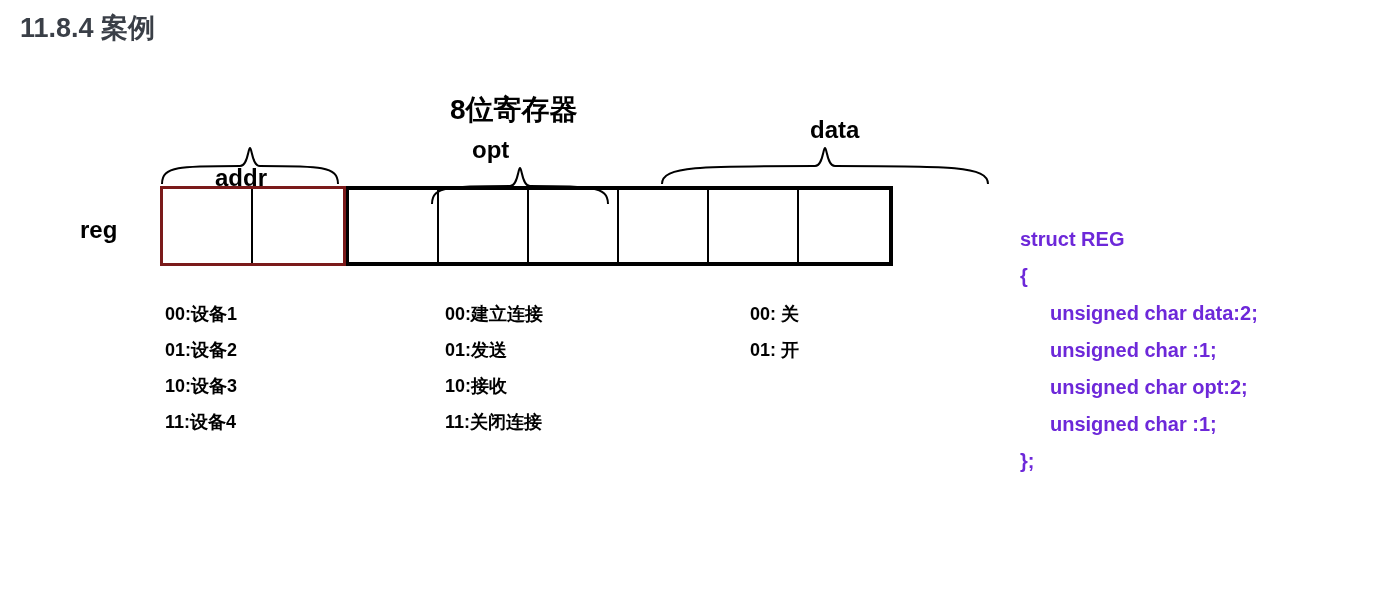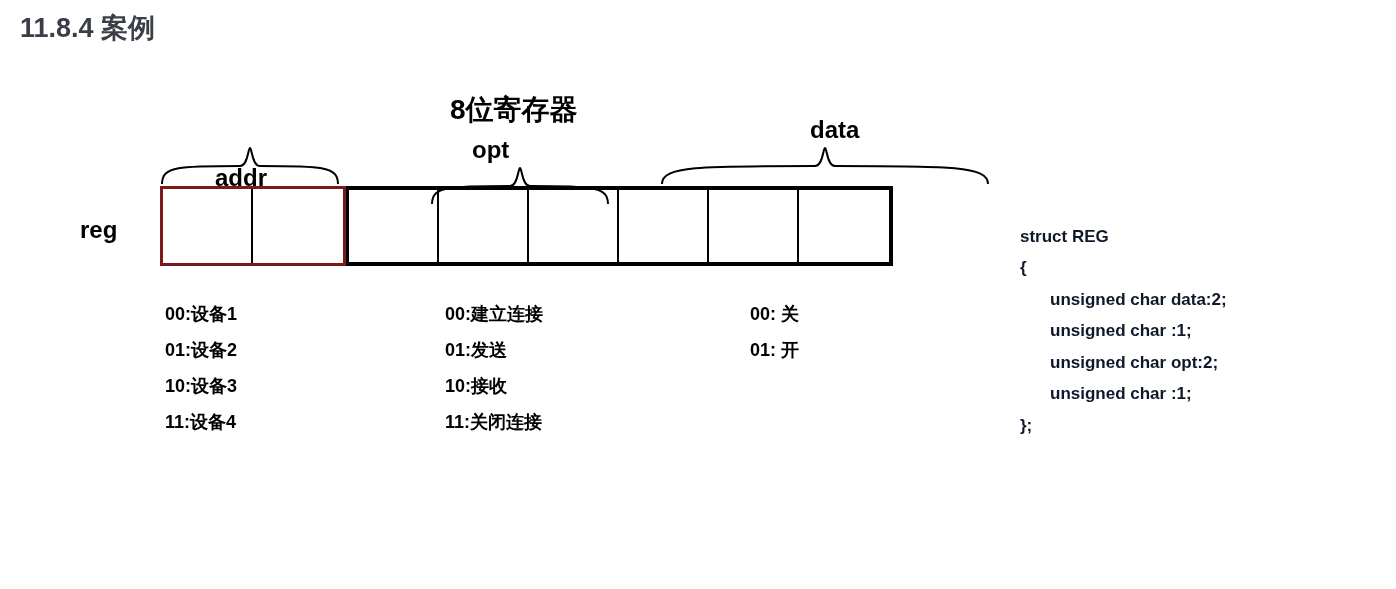--- a/index.html
+++ b/index.html
@@ -20,23 +20,23 @@
   .main-row {
     display: flex;
     align-items: flex-start;
   }
   .diagram-col {
     flex: 0 0 1000px;
     position: relative;
   }
   .code-col {
     flex: 1;
-    font-size: 17px;
+    font-size: 20px;
     font-weight: bold;
-    color: #0f172a;
+    color: #6d28d9;
     line-height: 1.85;
     padding-top: 135px;
   }
   .code-col .indent { padding-left: 30px; }
 
   
   .top-title {
     position: absolute;
     font-size: 28px;
     font-weight: bold;

